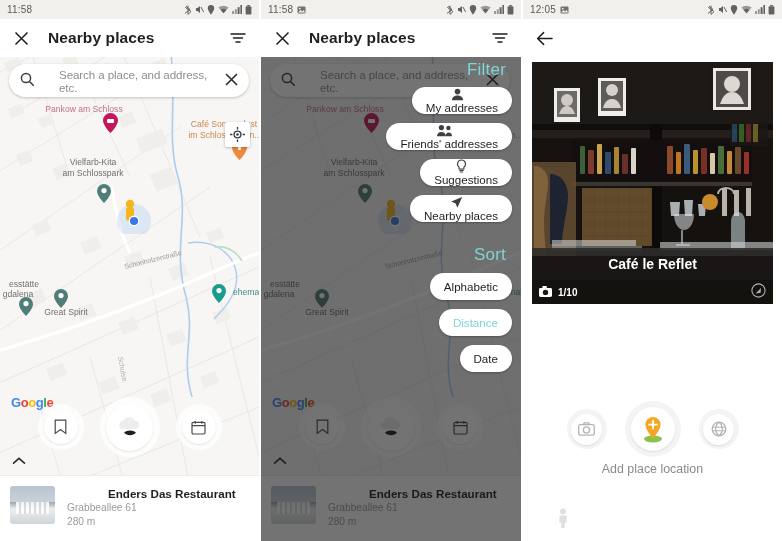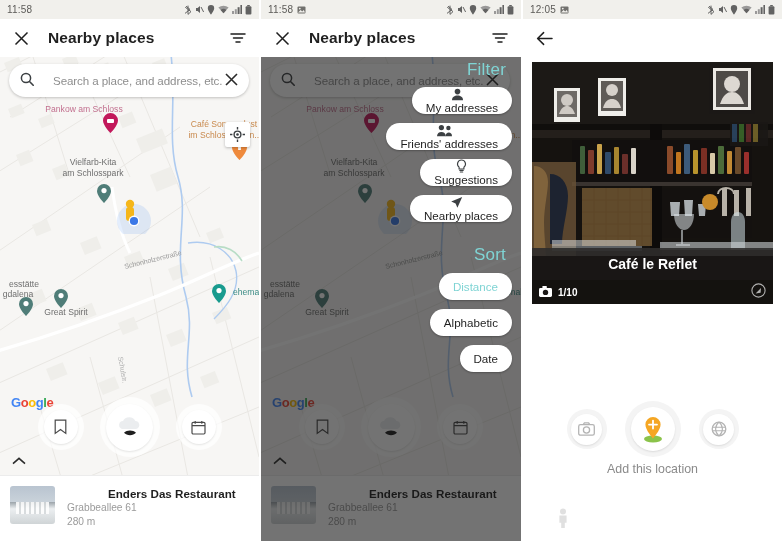--- a/index.html
+++ b/index.html
@@ -69,21 +69,21 @@
   .pin { position: absolute; }
 
   
   .searchbox {
     position: absolute; left: 9px; top: 64px; width: 240px; height: 33px;
     background: #fff; border-radius: 17px;
     box-shadow: 0 1px 3px rgba(0,0,0,.22);
     display: flex; align-items: center; padding: 0 11px;
     z-index: 20;
   }
-  .searchbox .ph { flex: 1; font-size: 11.6px; color: #8e8e8e; margin-left: 19px; letter-spacing: -.1px; }
+  .searchbox .ph { flex: 1; font-size: 11.6px; color: #8e8e8e; margin-left: 25px; letter-spacing: -.1px; }
   .mylocbtn {
     position: absolute; right: 9px; top: 122px; width: 25px; height: 25px;
     background: #fff; border-radius: 2px; box-shadow: 0 1px 3px rgba(0,0,0,.25);
     display: flex; align-items: center; justify-content: center; z-index: 20;
   }
   .glogo {
     position: absolute; left: 11px; bottom: 131px; z-index: 15;
     font-size: 13px; font-weight: bold; letter-spacing: -.4px;
   }
   .glogo span:nth-child(1){color:#4285f4}
@@ -657,25 +657,25 @@
         <span class="ci">
           <svg width="13" height="13" viewBox="0 0 13 13">
               <path d="M12.2 1 1.2 5.6l4.4 1.8 1.8 4.4z" fill="#3c4043"></path>
             </svg>
         </span>
         <span>Nearby places</span>
       </div>
 
       <div class="menu-head sort">Sort</div>
 
+      <div class="chip">
+        <span>Alphabetic</span>
+      </div>
       <div class="chip selected">
         <span>Distance</span>
-      </div>
-      <div class="chip">
-        <span>Alphabetic</span>
       </div>
       <div class="chip">
         <span>Date</span>
       </div>
     </div>
   </div>
 
   <div class="gap"></div>
 
   <div class="panel right">
@@ -857,21 +857,21 @@
         <div class="r-inner small">
           <svg width="16" height="16" viewBox="0 0 16 16">
               <circle cx="8" cy="8" r="6.8" stroke="#b4b4b4" stroke-width="1.3" fill="none"></circle>
               <path d="M8 1.2c2.4 2 3.4 4.4 3.4 6.8S10.4 12.8 8 14.8C5.6 12.8 4.6 10.4 4.6 8S5.6 3.2 8 1.2z" stroke="#b4b4b4" stroke-width="1.1" fill="none"></path>
               <path d="M1.5 6.2h13M1.5 9.8h13" stroke="#b4b4b4" stroke-width="1.1"></path>
             </svg>
         </div>
       </div>
     </div>
 
-    <div class="addlabel">Add this location</div>
+    <div class="addlabel">Add place location</div>
 
     <div class="pegman">
       <svg width="12" height="20" viewBox="0 0 12 20">
           <circle cx="6" cy="3.4" r="3" fill="#9a9a9a"></circle>
           <path d="M2.4 7.4h7.2v7.4H7.8V20H4.2v-5.2H2.4z" fill="#9a9a9a"></path>
         </svg>
     </div>
   </div>
 
 </div>

